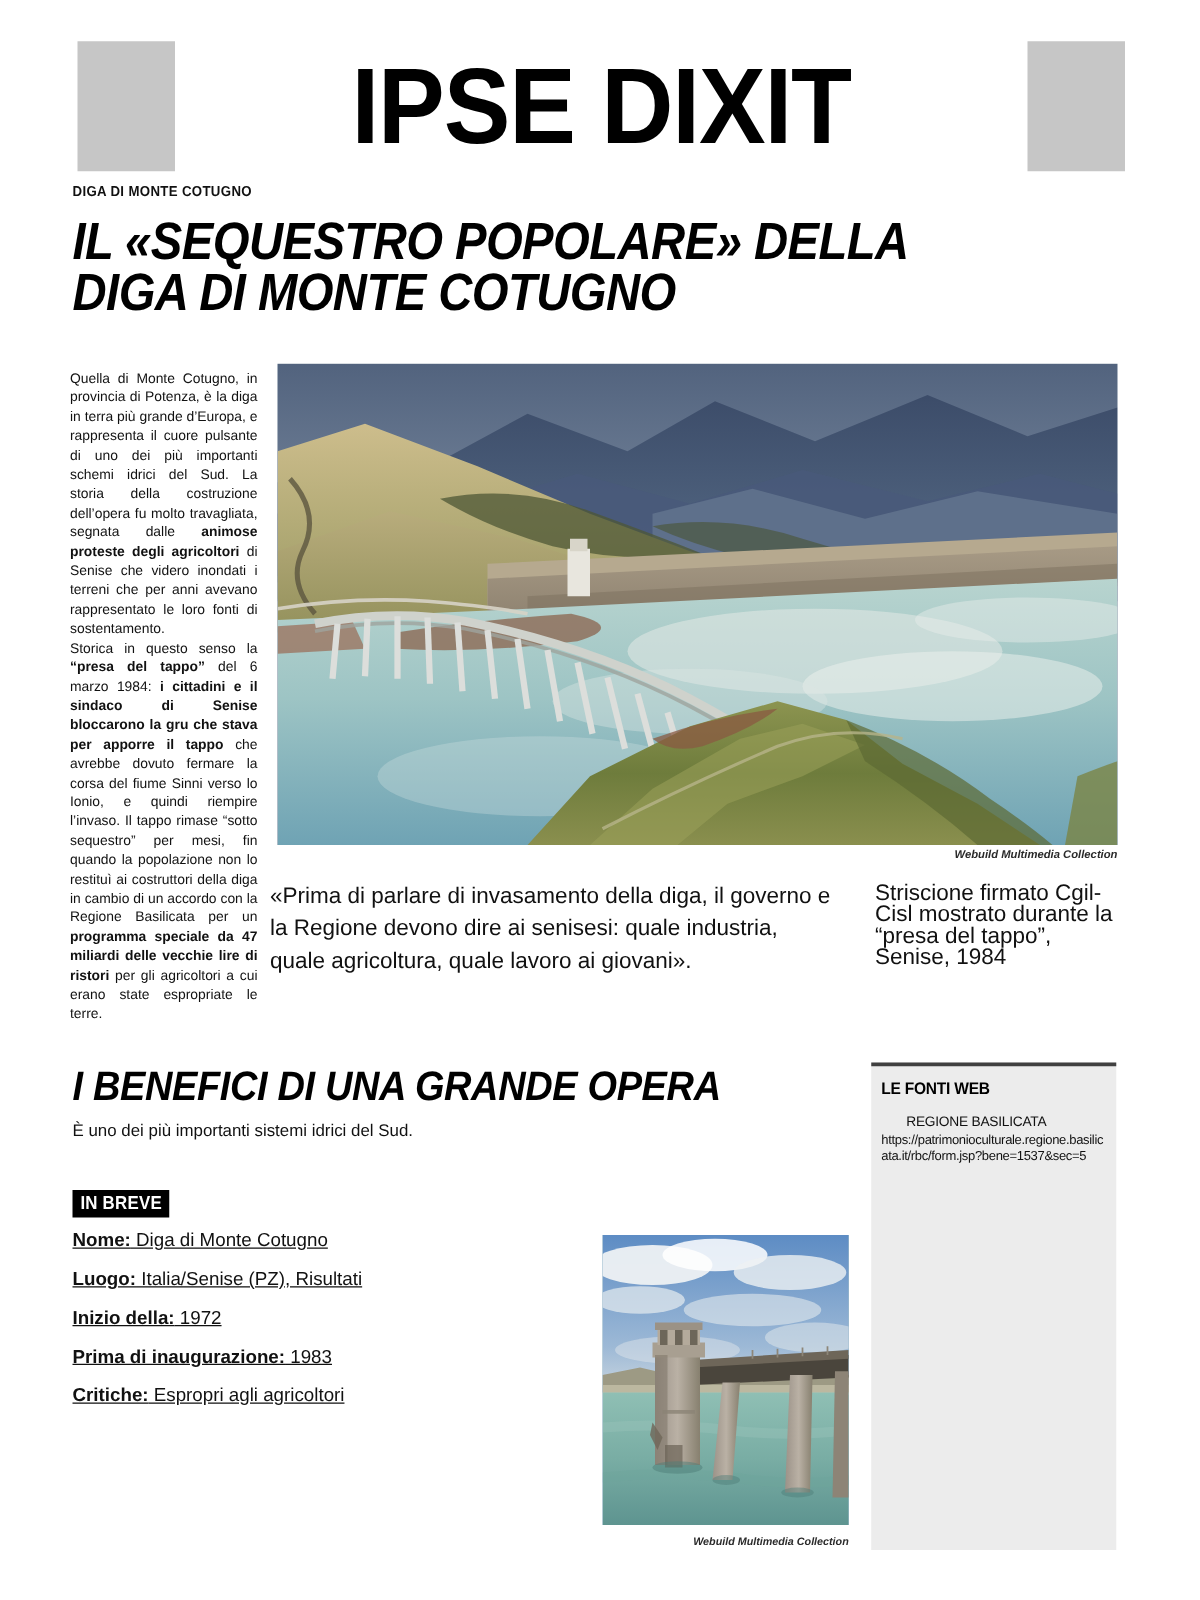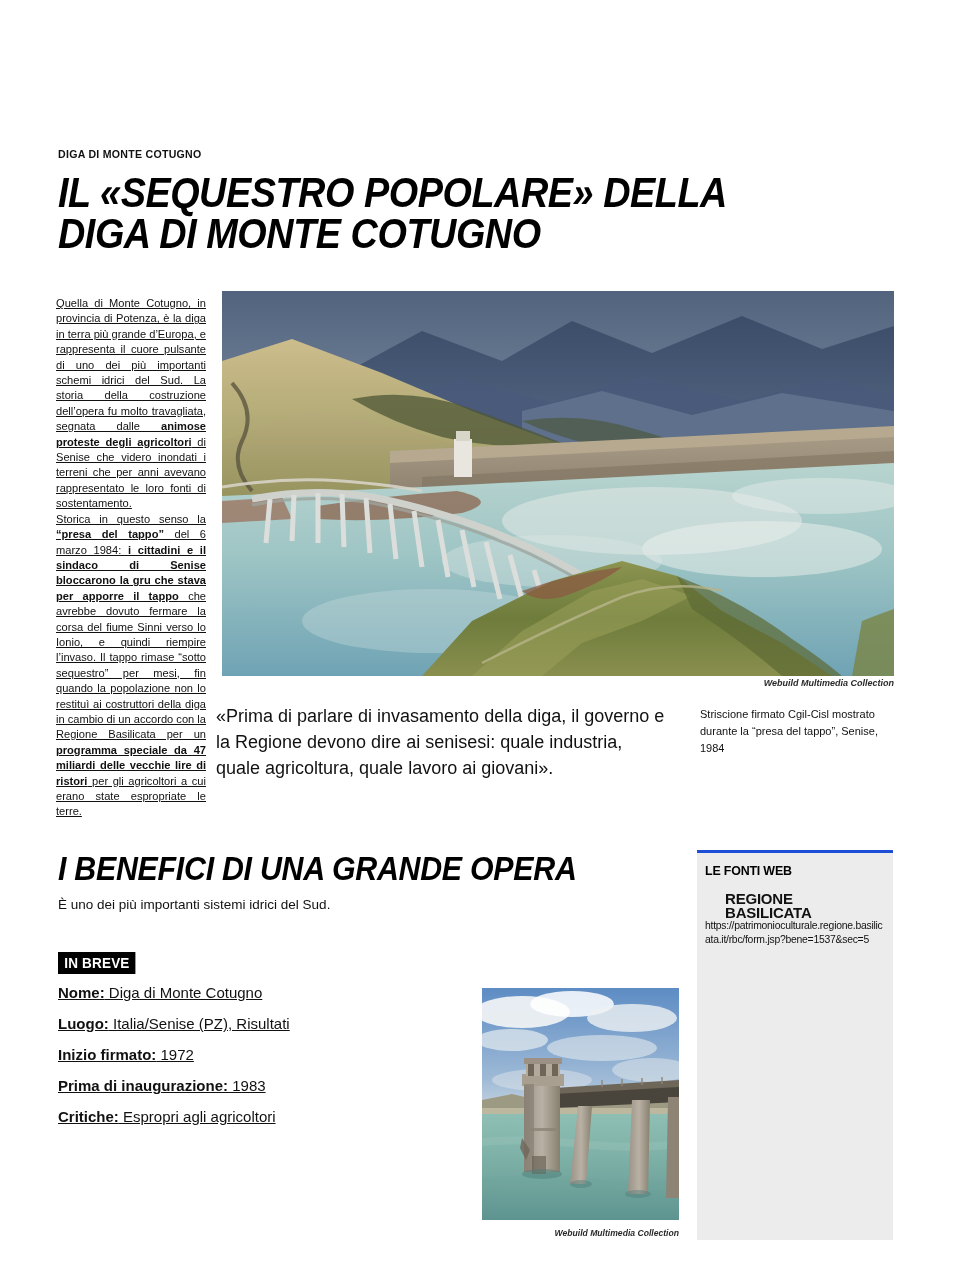--- a/index.html
+++ b/index.html
@@ -45,21 +45,20 @@
     transform:scaleX(0.9);transform-origin:left top;
     color:#000;
   }
 
   
   .col-left{
     position:absolute;left:56px;top:296px;width:150px;
     font-size:11.1px;line-height:15.4px;
     text-align:justify;
     color:#111;
-    text-decoration:underline;
   }
   .col-left p{margin:0 0 0 0;}
   .col-left b{font-weight:bold;}
 
   
   .photo-main{
     position:absolute;left:222px;top:291px;width:672px;height:385px;
     overflow:hidden;background:#6d7f93;
   }
   .credit-main{
@@ -70,21 +69,21 @@
   }
 
   
   .pullquote{
     position:absolute;left:216px;top:703px;width:455px;
     font-size:18px;line-height:26px;
     color:#111;
   }
   .quote-caption{
     position:absolute;left:700px;top:706px;width:196px;
-    font-size:11px;line-height:17px;
+    font-size:18px;line-height:17px;
     color:#111;
   }
 
   
   .section-head{
     position:absolute;left:58px;top:852px;width:620px;
     font-size:33px;line-height:34px;
     font-weight:bold;font-style:italic;
     letter-spacing:-0.3px;
     transform:scaleX(0.92);transform-origin:left top;
@@ -121,47 +120,52 @@
   .credit-small{
     position:absolute;left:482px;top:1228px;width:197px;
     text-align:right;
     font-size:8.6px;font-style:italic;font-weight:bold;color:#2a2a2a;
   }
 
   
   .sources{
     position:absolute;left:697px;top:850px;width:196px;height:390px;
     background:#ececec;
-    border-top:3px solid #1d4ed8;
+    border-top:3px solid #404040;
     padding:10px 10px 0 8px;
     box-sizing:border-box;
   }
   .sources-title{
     font-size:13.5px;font-weight:bold;letter-spacing:-0.2px;
     transform:scaleX(0.92);transform-origin:left top;
     margin-bottom:14px;color:#000;
   }
   .src-block{margin-bottom:13px;}
   .src-name{
-    font-size:15px;line-height:13.5px;font-weight:bold;
+    font-size:11px;line-height:13.5px;font-weight:normal;
     letter-spacing:-0.2px;color:#111;padding-left:20px;
   }
   .src-url{
     font-size:10.4px;line-height:13.5px;
     letter-spacing:-0.25px;color:#111;word-break:break-all;
   }
 
   
   svg{display:block;}
 </style>
 </head>
 <body>
 
 <div class="page">
 
+  <div class="masthead">
+    <div class="mast-block"></div>
+    <div class="mast-title">IPSE DIXIT</div>
+    <div class="mast-block"></div>
+  </div>
 
   <div class="kicker">DIGA DI MONTE COTUGNO</div>
 
   <div class="headline">IL «SEQUESTRO POPOLARE» DELLA DIGA DI MONTE COTUGNO</div>
 
   <div class="col-left">
     <p><span>Quella di Monte Cotugno, in provincia di Potenza, è la diga in terra più grande d’Europa, e rappresenta il cuore pulsante di uno dei più importanti schemi idrici del Sud. La storia della costruzione dell’opera fu molto travagliata, segnata dalle </span><b>animose proteste degli agricoltori</b><span> di Senise che videro inondati i terreni che per anni avevano rappresentato le loro fonti di sostentamento.</span></p>
     <p><span>Storica in questo senso la </span><b>“presa del tappo”</b><span> del 6 marzo 1984: </span><b>i cittadini e il sindaco di Senise bloccarono la gru che stava per apporre il tappo</b><span> che avrebbe dovuto fermare la corsa del fiume Sinni verso lo Ionio, e quindi riempire l’invaso. Il tappo rimase “sotto sequestro” per mesi, fin quando la popolazione non lo restituì ai costruttori della diga in cambio di un accordo con la Regione Basilicata per un </span><b>programma speciale da 47 miliardi delle vecchie lire di ristori</b><span> per gli agricoltori a cui erano state espropriate le terre.</span></p>
   </div>
 
@@ -268,21 +272,21 @@
   <div class="quote-caption">Striscione firmato Cgil-Cisl mostrato durante la “presa del tappo”, Senise, 1984</div>
 
   <div class="section-head">I BENEFICI DI UNA GRANDE OPERA</div>
   <div class="section-sub">È uno dei più importanti sistemi idrici del Sud.</div>
 
   <div class="inbreve-tag">IN BREVE</div>
 
   <div class="facts">
     <div class="fact"><span class="k">Nome:</span><span> Diga di Monte Cotugno</span></div>
     <div class="fact"><span class="k">Luogo:</span><span> Italia/Senise (PZ), Risultati</span></div>
-    <div class="fact"><span class="k">Inizio firmato:</span><span> 1972</span></div>
+    <div class="fact"><span class="k">Inizio della:</span><span> 1972</span></div>
     <div class="fact"><span class="k">Prima di inaugurazione:</span><span> 1983</span></div>
     <div class="fact"><span class="k">Critiche:</span><span> Espropri agli agricoltori</span></div>
   </div>
 
   <div class="photo-small">
     <svg width="197" height="232" viewBox="0 0 197 232" preserveAspectRatio="none">
       <defs>
         <linearGradient id="sky2" x1="0" y1="0" x2="0" y2="1">
           <stop offset="0" stop-color="#5d8cc4"></stop>
           <stop offset="0.7" stop-color="#9db9d6"></stop>

